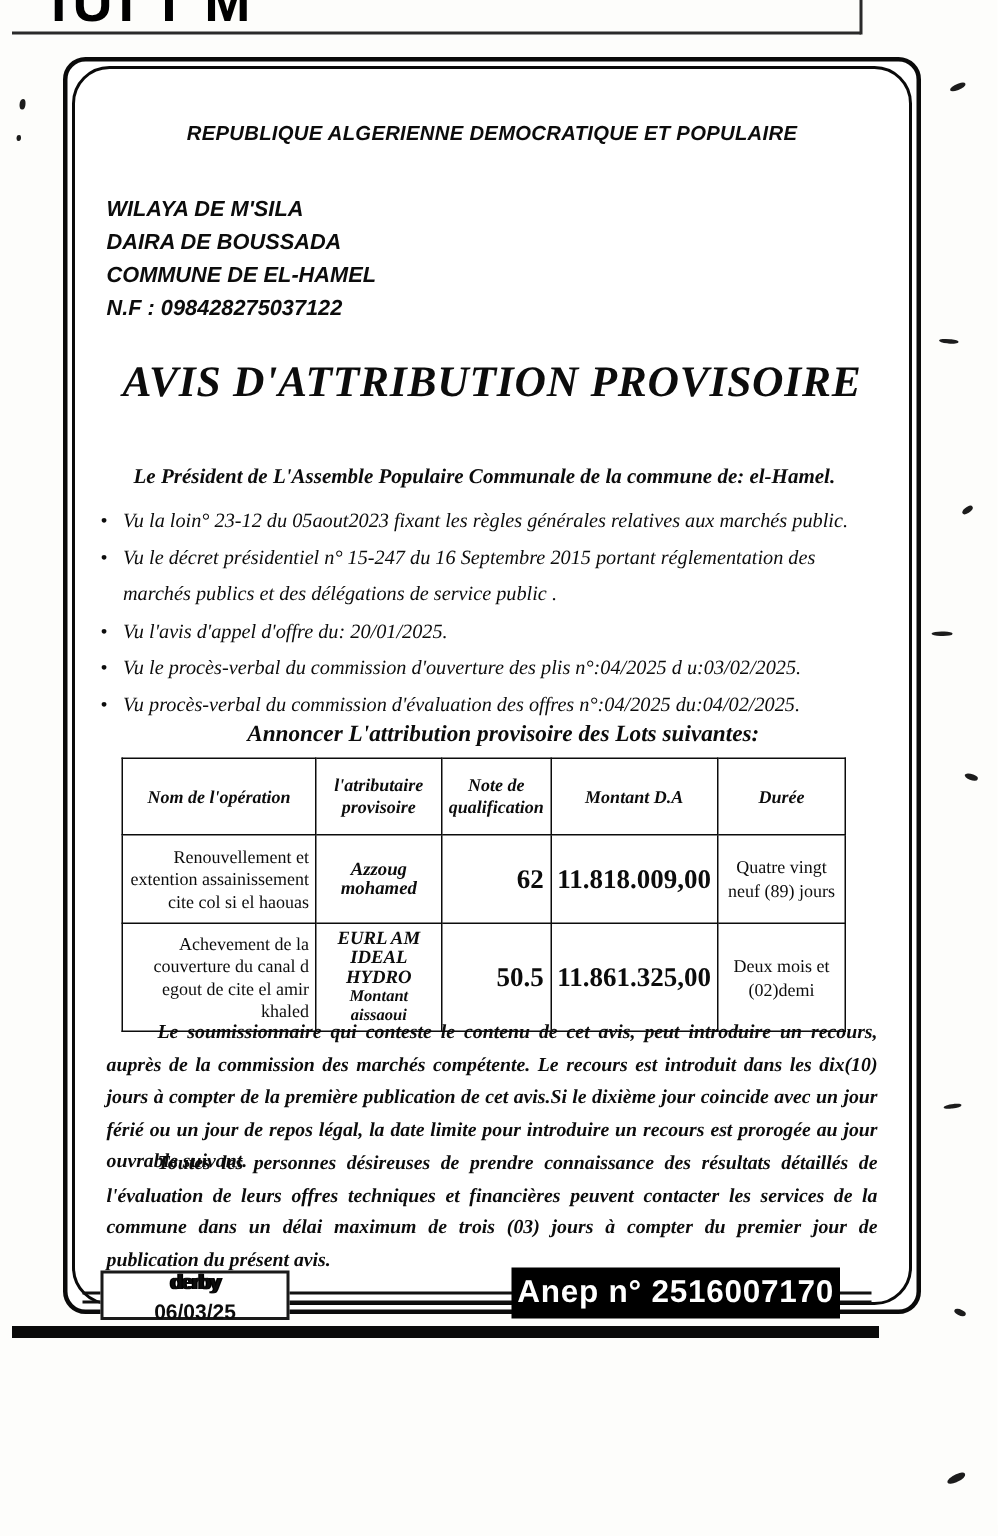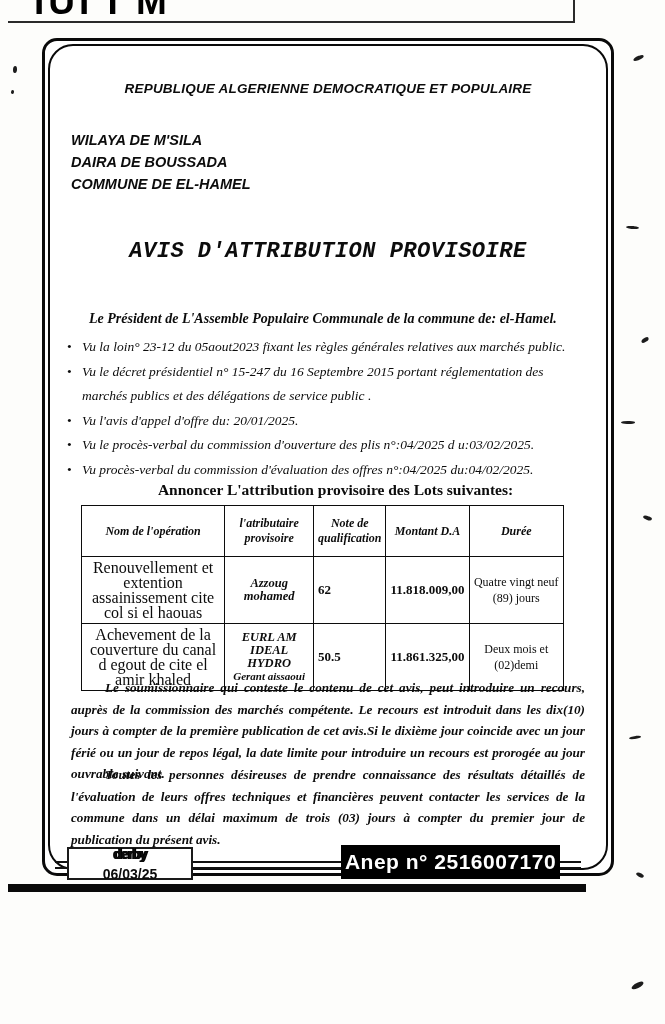--- a/index.html
+++ b/index.html
@@ -36,55 +36,55 @@
     font-family:"Liberation Sans", sans-serif;font-weight:700;font-style:italic;
     font-size:13.5px;letter-spacing:.2px;
   }
   .agency{
     position:absolute;left:26px;top:88px;
     font-family:"Liberation Sans", sans-serif;font-weight:700;font-style:italic;
     font-size:14.5px;line-height:22px;
   }
   .doc-title{
     position:absolute;left:0;right:0;top:198px;text-align:center;
-    font-family:Liberation Mono, monospace;font-weight:700;font-style:italic;
-    font-size:22px;letter-spacing:.5px;
+    font-family:Liberation Serif, serif;font-weight:700;font-style:italic;
+    font-size:29px;letter-spacing:.5px;
   }
   .intro{
     position:absolute;left:26px;right:26px;top:270px;
     font-weight:700;font-style:italic;font-size:14px;text-indent:18px;
   }
   .vu-list{
     position:absolute;left:22px;right:24px;top:294px;
     margin:0;padding:0;list-style:none;
     font-weight:400;font-style:italic;font-size:13.5px;line-height:24.5px;
   }
   .vu-list li{position:relative;padding-left:15px;}
   .vu-list li::before{content:"•";position:absolute;left:0;top:0;font-style:normal;}
   .caption{
     position:absolute;left:0;right:0;top:440px;text-align:center;
-    font-weight:700;font-size:15.5px;padding-left:15px;
+    font-weight:700;font-style:italic;font-size:15.5px;padding-left:15px;
   }
   
   .lots-table{
     position:absolute;left:20px;top:464px;width:483px;
     border-collapse:collapse;background:#fff;
     font-size:12px;
     margin-left:16px;
   }
   .lots-table th,.lots-table td{
     border:1.6px solid #0c0c0c;padding:3px 4px;vertical-align:middle;
   }
   .lots-table th{
     font-weight:700;font-style:italic;font-size:12px;text-align:center;height:44px;line-height:15px;
   }
-  td.c-op{font-size:16px;line-height:15px;text-align:center;height:52px;}
+  td.c-op{font-size:12px;line-height:15px;text-align:right;height:52px;}
   td.c-attr{font-weight:700;font-style:italic;text-align:center;font-size:12.5px;line-height:13px;}
   td.c-attr .sub{display:block;font-size:11px;font-weight:700;}
-  td.c-note,td.c-montant{font-weight:700;text-align:left;font-size:13px;}
+  td.c-note,td.c-montant{font-weight:700;text-align:right;font-size:18px;}
   td.c-duree{text-align:center;font-size:12px;line-height:16px;}
 
   .para{
     position:absolute;left:26px;right:26px;
     font-weight:700;font-style:italic;font-size:13.2px;line-height:21.5px;
     text-align:justify;text-indent:34px;margin:0;
   }
   .para1{top:636px;}
   .para2{top:723px;}
 
@@ -129,20 +129,21 @@
 
 <div class="frame">
   <div class="frame-inner"></div>
 
   <div class="republic">REPUBLIQUE ALGERIENNE DEMOCRATIQUE ET POPULAIRE</div>
 
   <div class="agency">
     <div>WILAYA DE M'SILA</div>
     <div>DAIRA DE BOUSSADA</div>
     <div>COMMUNE DE EL-HAMEL</div>
+    <div>N.F : 098428275037122</div>
   </div>
 
   <div class="doc-title">AVIS D'ATTRIBUTION PROVISOIRE</div>
 
   <div class="intro">Le Président de L'Assemble Populaire Communale de la commune de: el-Hamel.</div>
 
   <ul class="vu-list">
     <li>Vu la loin° 23-12 du 05aout2023 fixant les règles générales relatives aux marchés public.</li>
     <li>Vu le décret présidentiel n° 15-247 du 16 Septembre 2015 portant réglementation des marchés publics et des délégations de service public .</li>
     <li>Vu l'avis d'appel d'offre du: 20/01/2025.</li>
@@ -177,21 +178,21 @@
           <span class="sub"></span>
         </td>
         <td class="c-note">62</td>
         <td class="c-montant">11.818.009,00</td>
         <td class="c-duree">Quatre vingt neuf (89) jours</td>
       </tr>
       <tr>
         <td class="c-op">Achevement de la couverture du canal d egout de cite el amir khaled</td>
         <td class="c-attr">
           <span>EURL AM IDEAL HYDRO</span>
-          <span class="sub">Gerant aissaoui</span>
+          <span class="sub">Montant aissaoui</span>
         </td>
         <td class="c-note">50.5</td>
         <td class="c-montant">11.861.325,00</td>
         <td class="c-duree">Deux mois et (02)demi</td>
       </tr>
     </tbody>
   </table>
 
   <p class="para para1">Le soumissionnaire qui conteste le contenu de cet avis, peut introduire un recours, auprès de la commission des marchés compétente. Le recours est introduit dans les dix(10) jours à compter de la première publication de cet avis.Si le dixième jour coincide avec un jour férié ou un jour de repos légal, la date limite pour introduire un recours est prorogée au jour ouvrable suivant.</p>
   <p class="para para2">Toutes les personnes désireuses de prendre connaissance des résultats détaillés de l'évaluation de leurs offres techniques et financières peuvent contacter les services de la commune dans un délai maximum de trois (03) jours à compter du premier jour de publication du présent avis.</p>

